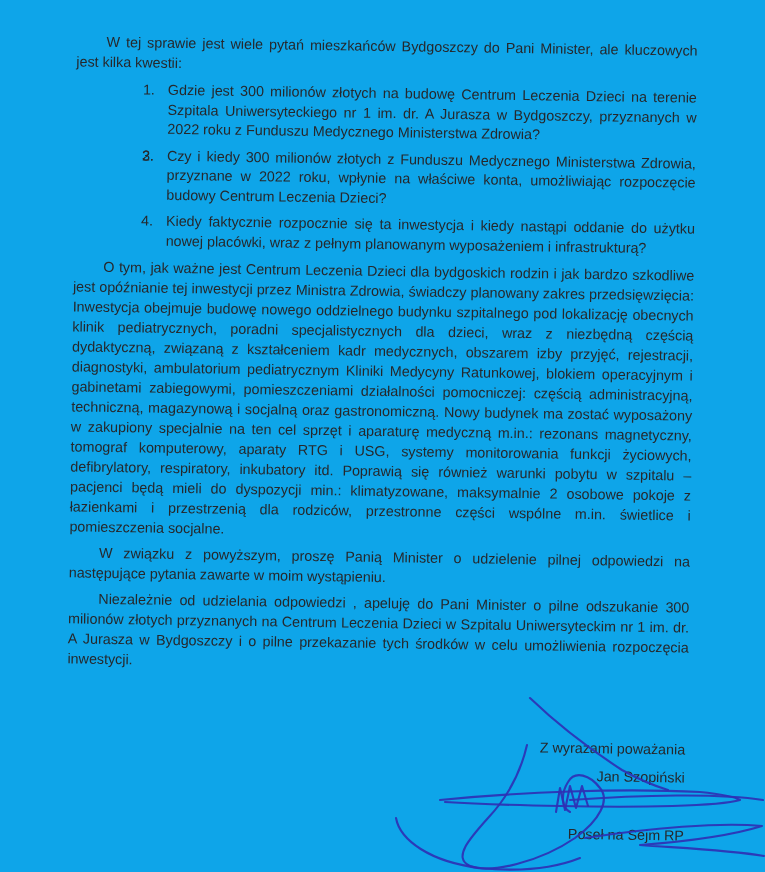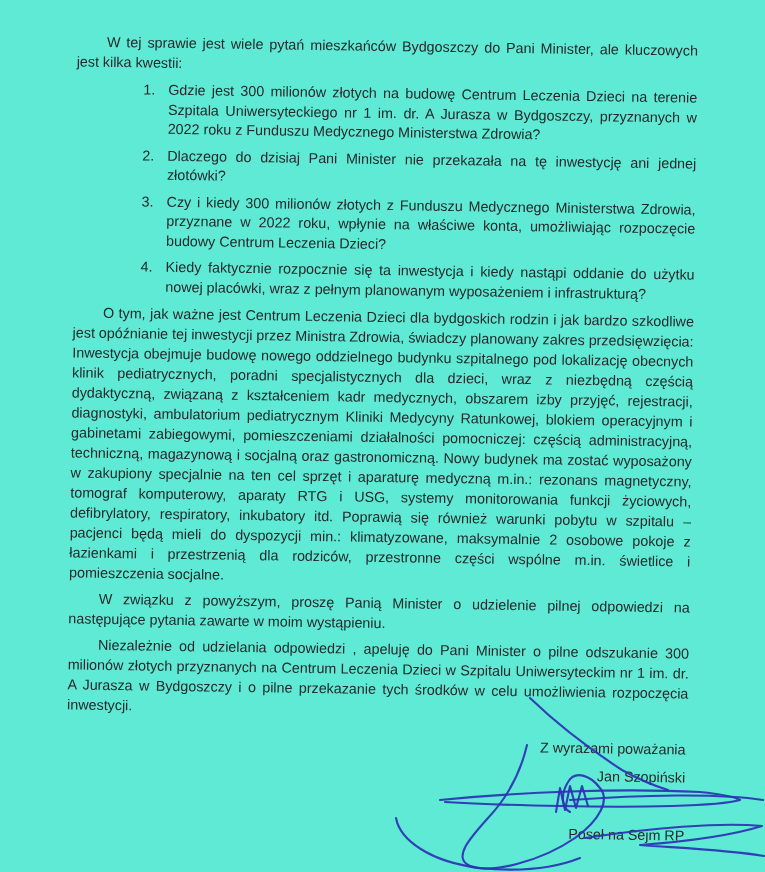--- a/index.html
+++ b/index.html
@@ -5,21 +5,21 @@
 <style>
   html, body { margin: 0; padding: 0; }
   body {
     width: 765px; height: 872px;
     background: #eef1f4;
     font-family: "Liberation Sans", "DejaVu Sans", sans-serif;
   }
   .page {
     position: relative;
     width: 765px; height: 872px;
-    background: #5eead4;
+    background: #0ea5e9;
     overflow: hidden;
   }
   .content {
     position: absolute;
     left: 72px; top: 36px; width: 621px;
     transform: rotate(0.85deg);
     transform-origin: 50% 50%;
     color: #26282c;
     font-size: 14.3px;
     line-height: 20px;
@@ -64,21 +64,21 @@
 </head>
 <body>
 
 <div class="page">
   <div class="content">
 
     <p class="para">W tej sprawie jest wiele pytań mieszkańców Bydgoszczy do Pani Minister, ale kluczowych jest kilka kwestii:</p>
 
     <ol class="q-list">
         <li class="q-item"><span class="q-num">1.</span><span>Gdzie jest 300 milionów złotych na budowę Centrum Leczenia Dzieci na terenie Szpitala Uniwersyteckiego nr 1 im. dr. A Jurasza w Bydgoszczy, przyznanych w 2022 roku z Funduszu Medycznego Ministerstwa Zdrowia?</span></li>
-        <li class="q-item"><span class="q-num">2.</span><span>Dlaczego do dzisiaj Pani Minister nie przekazała na tę inwestycję ani jednej złotówki?</span></li>
+        <li class="q-item"><span class="q-num">2.</span></li>
         <li class="q-item"><span class="q-num">3.</span><span>Czy i kiedy 300 milionów złotych z Funduszu Medycznego Ministerstwa Zdrowia, przyznane w 2022 roku,  wpłynie na właściwe konta, umożliwiając rozpoczęcie budowy Centrum Leczenia Dzieci?</span></li>
         <li class="q-item"><span class="q-num">4.</span><span>Kiedy faktycznie rozpocznie się ta inwestycja i kiedy nastąpi oddanie do użytku nowej placówki, wraz z pełnym planowanym wyposażeniem i infrastrukturą?</span></li>
       </ol>
 
     <p class="para">O tym, jak ważne jest Centrum Leczenia Dzieci dla bydgoskich rodzin i jak bardzo szkodliwe jest opóźnianie tej inwestycji przez Ministra Zdrowia, świadczy planowany zakres przedsięwzięcia: Inwestycja obejmuje budowę nowego oddzielnego budynku szpitalnego pod lokalizację obecnych klinik pediatrycznych, poradni specjalistycznych dla dzieci, wraz z niezbędną częścią dydaktyczną, związaną z kształceniem kadr medycznych, obszarem izby przyjęć, rejestracji, diagnostyki, ambulatorium pediatrycznym Kliniki Medycyny Ratunkowej, blokiem operacyjnym i gabinetami zabiegowymi, pomieszczeniami działalności pomocniczej: częścią administracyjną, techniczną, magazynową i socjalną oraz gastronomiczną. Nowy budynek ma zostać wyposażony w zakupiony specjalnie na ten cel sprzęt i aparaturę medyczną m.in.: rezonans magnetyczny, tomograf komputerowy, aparaty RTG i USG, systemy monitorowania funkcji życiowych, defibrylatory, respiratory, inkubatory itd. Poprawią się również warunki pobytu w szpitalu – pacjenci będą mieli do dyspozycji min.: klimatyzowane, maksymalnie 2 osobowe pokoje z łazienkami i przestrzenią dla rodziców, przestronne części wspólne m.in. świetlice i pomieszczenia socjalne.</p>
 
     <p class="para">W związku z powyższym, proszę Panią Minister o udzielenie pilnej odpowiedzi na następujące  pytania zawarte w moim wystąpieniu.</p>
 
     <p class="para">Niezależnie od udzielania odpowiedzi , apeluję do Pani Minister o pilne odszukanie 300 milionów złotych przyznanych na Centrum Leczenia Dzieci w Szpitalu Uniwersyteckim nr 1 im. dr. A Jurasza w Bydgoszczy i o pilne przekazanie tych środków w celu umożliwienia rozpoczęcia inwestycji.</p>
 

